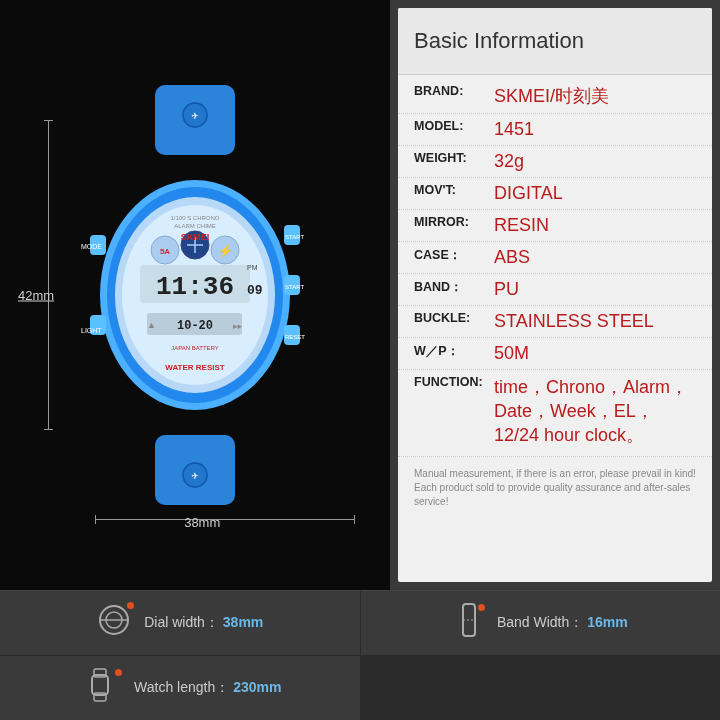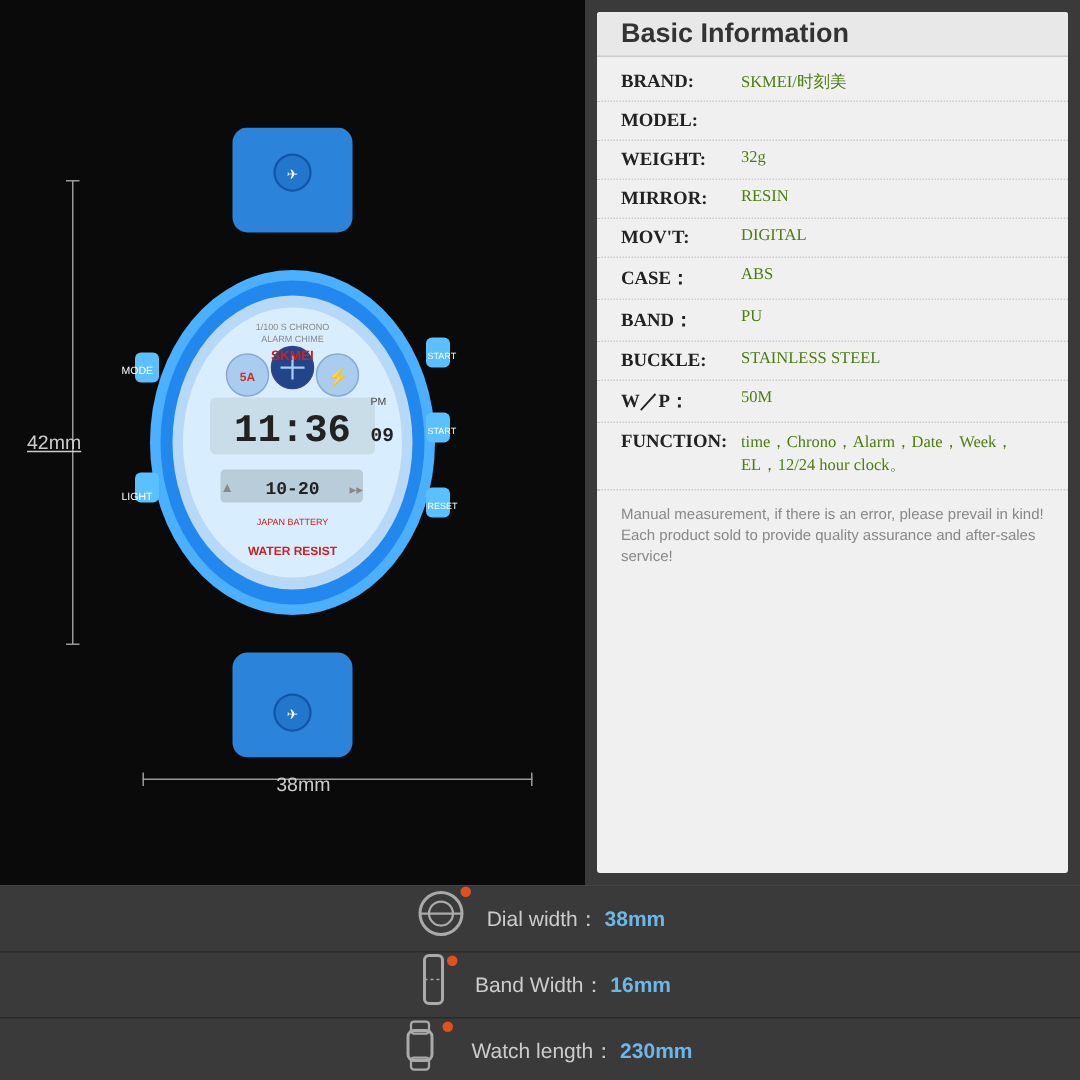--- a/index.html
+++ b/index.html
@@ -118,69 +118,68 @@
     .info-card {
       background: #f0f0f0;
       flex: 1;
       padding: 0;
       border-radius: 2px;
       overflow: hidden;
     }
 
     .info-title {
       background: #e8e8e8;
-      padding: 4px 16px;
-      font-size: 18px;
-      font-weight: bold;
+      padding: 20px 16px;
+      font-size: 22px;
+      font-weight: normal;
       color: #333;
       border-bottom: 1px solid #ccc;
     }
 
     .info-rows {
       padding: 4px 0;
     }
 
     .info-row {
       display: flex;
       padding: 5px 16px;
       font-size: 12.5px;
       color: #333;
       border-bottom: 1px dotted #ccc;
       align-items: flex-start;
-      font-family: Liberation Serif, serif;
     }
     .info-row:last-child { border-bottom: none; }
 
     .info-key {
       font-weight: bold;
       min-width: 80px;
       color: #222;
       font-size: 12.5px;
     }
 
     .info-val {
-      color: #4d7c0f;
-      font-size: 11px;
+      color: #b91c1c;
+      font-size: 18px;
       flex: 1;
     }
 
     .info-note {
       padding: 10px 16px;
       font-size: 10px;
       color: #888;
       line-height: 1.4;
       border-top: 1px dotted #ccc;
     }
 
     
     .bottom-bar {
       height: 130px;
       background: #2a2a2a;
       display: grid;
-      grid-template-columns: 1fr;
+      grid-template-columns: 1fr 1fr;
       grid-template-rows: 1fr 1fr;
       gap: 1px;
       border-top: 1px solid #444;
     }
 
     .spec-cell {
       background: #3a3a3a;
       display: flex;
       align-items: center;
       justify-content: center;
@@ -310,32 +309,33 @@
       <div class="info-card">
         <div class="info-title">Basic Information</div>
         <div class="info-rows">
 
         <div class="info-row">
               <span class="info-key">BRAND:</span>
               <span class="info-val">SKMEI/时刻美</span>
             </div>
             <div class="info-row">
               <span class="info-key">MODEL:</span>
+              <span class="info-val">1451</span>
             </div>
             <div class="info-row">
               <span class="info-key">WEIGHT:</span>
               <span class="info-val">32g</span>
             </div>
             <div class="info-row">
+              <span class="info-key">MOV'T:</span>
+              <span class="info-val">DIGITAL</span>
+            </div>
+            <div class="info-row">
               <span class="info-key">MIRROR:</span>
               <span class="info-val">RESIN</span>
-            </div>
-            <div class="info-row">
-              <span class="info-key">MOV'T:</span>
-              <span class="info-val">DIGITAL</span>
             </div>
             <div class="info-row">
               <span class="info-key">CASE：</span>
               <span class="info-val">ABS</span>
             </div>
             <div class="info-row">
               <span class="info-key">BAND：</span>
               <span class="info-val">PU</span>
             </div>
             <div class="info-row">

